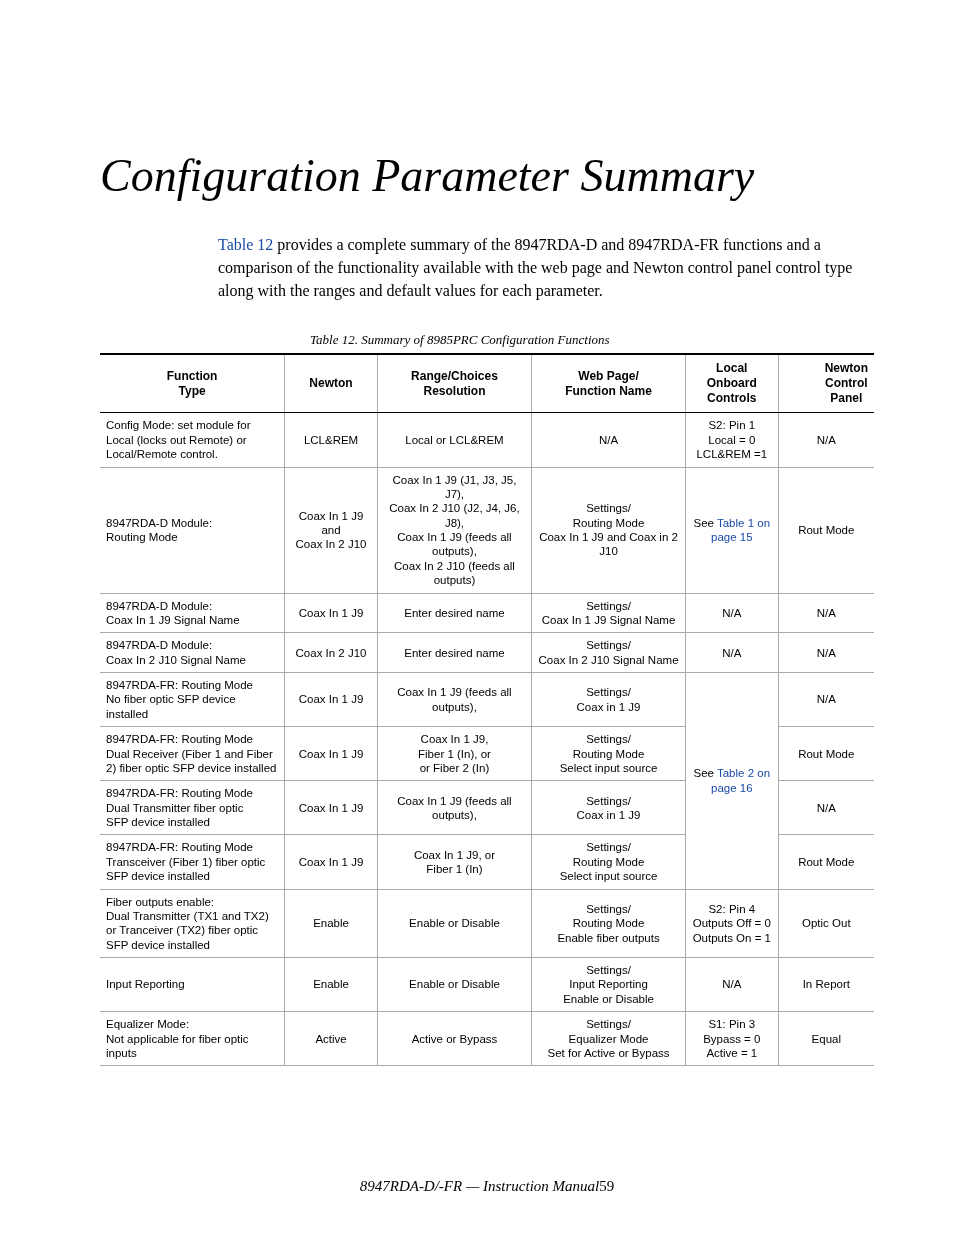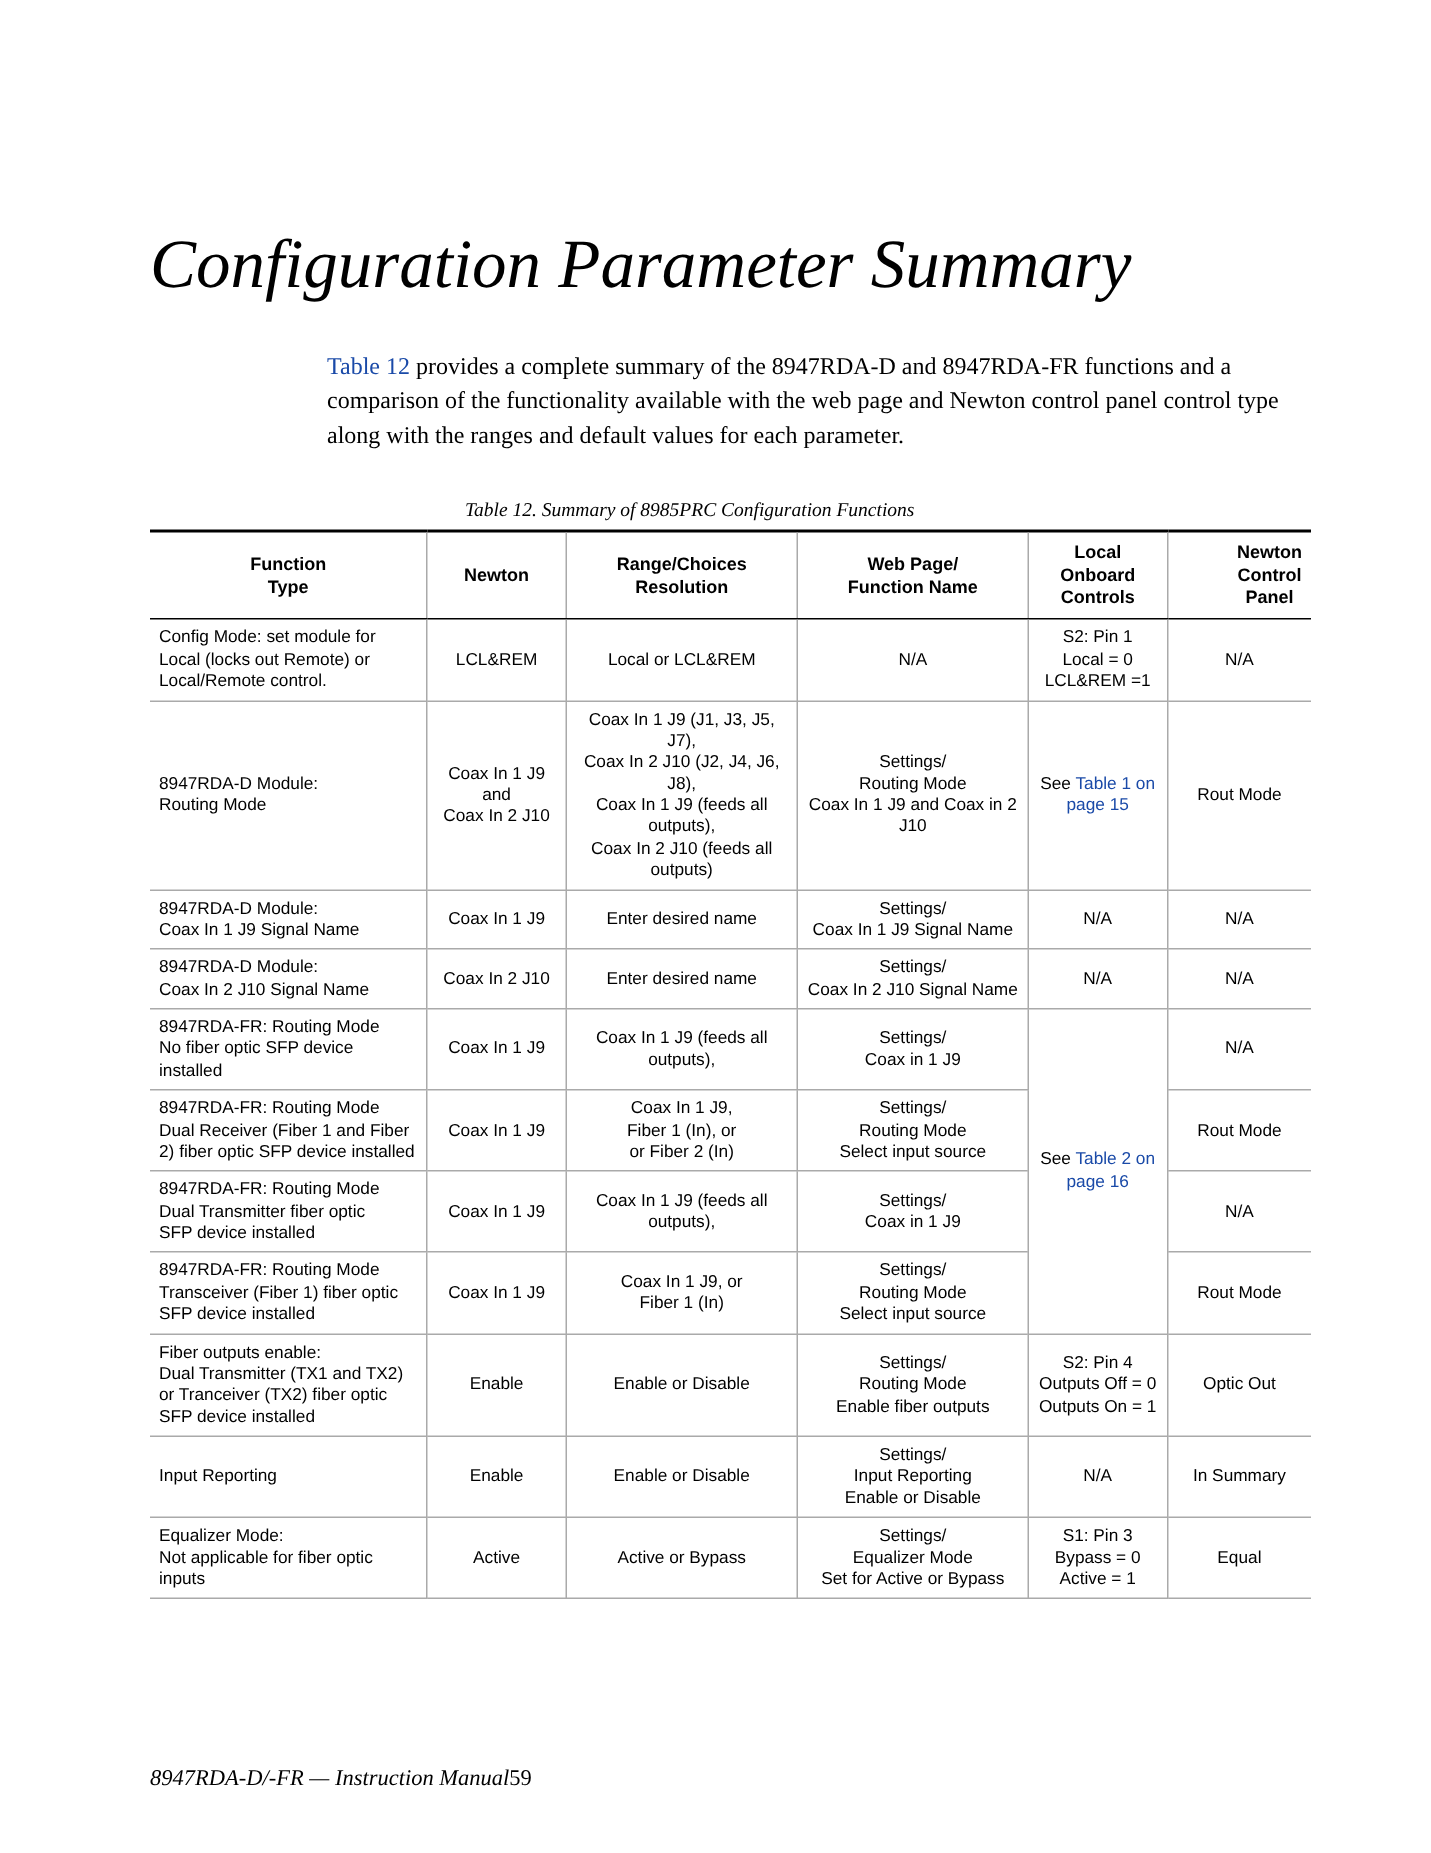--- a/index.html
+++ b/index.html
@@ -70,21 +70,21 @@
   table.cfg td:last-child  { border-right: none; }
   table.cfg td.c { text-align: center; }
   table.cfg td.link a { color: #1a4aa8; text-decoration: none; }
   table.cfg td.link .pre { color:#000; }
   .footer {
     position: absolute;
     bottom: 40px;
     left: 100px;
     right: 80px;
     display: flex;
-    justify-content: flex-start;
+    justify-content: center;
     font-family: "Palatino Linotype", Palatino, Georgia, serif;
     font-style: italic;
     font-size: 15px;
   }
   .footer .pn { font-style: normal; }
 </style>
 </head>
 <body>
 
 <div class="page">
@@ -176,21 +176,21 @@
           <td class="c">Settings/<br>Routing Mode<br>Enable fiber outputs</td>
           <td class="c">S2: Pin 4<br>Outputs Off = 0<br>Outputs On = 1</td>
           <td class="c">Optic Out</td>
         </tr>
         <tr>
           <td>Input Reporting</td>
           <td class="c">Enable</td>
           <td class="c">Enable or Disable</td>
           <td class="c">Settings/<br>Input Reporting<br>Enable or Disable</td>
           <td class="c">N/A</td>
-          <td class="c">In Summary</td>
+          <td class="c">In Report</td>
         </tr>
         <tr>
           <td>Equalizer Mode:<br>Not applicable for fiber optic inputs</td>
           <td class="c">Active</td>
           <td class="c">Active or Bypass</td>
           <td class="c">Settings/<br>Equalizer Mode<br>Set for Active or Bypass</td>
           <td class="c">S1: Pin 3<br>Bypass = 0<br>Active = 1</td>
           <td class="c">Equal</td>
         </tr>
       </tbody>

